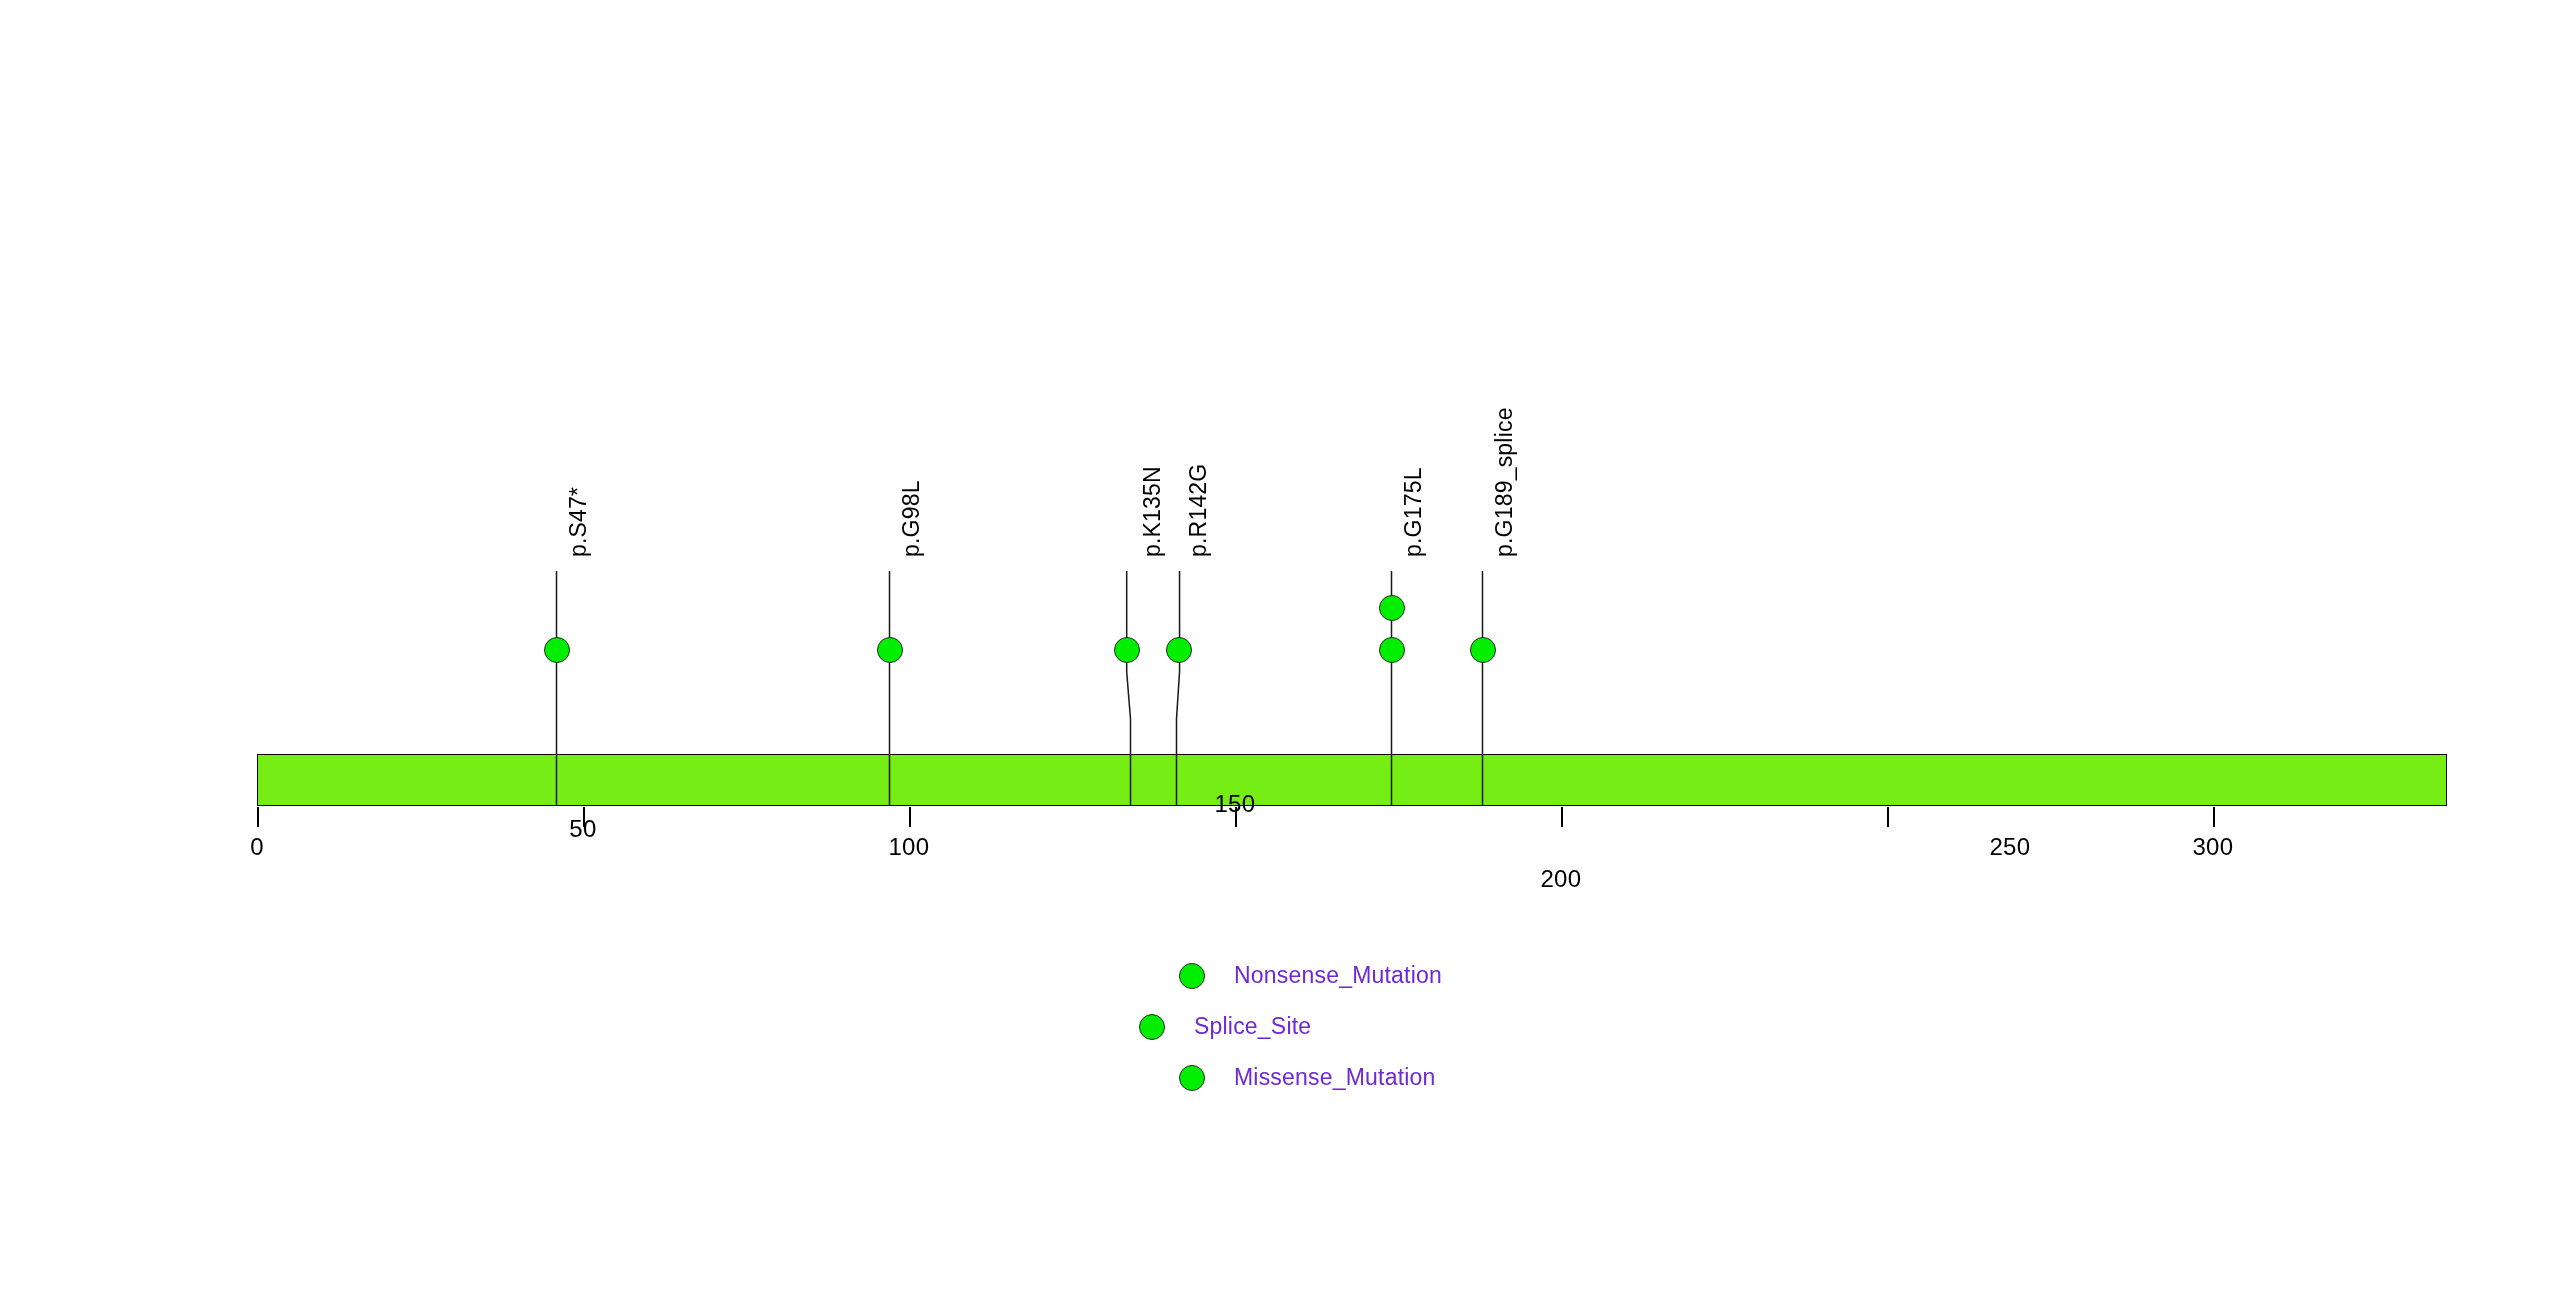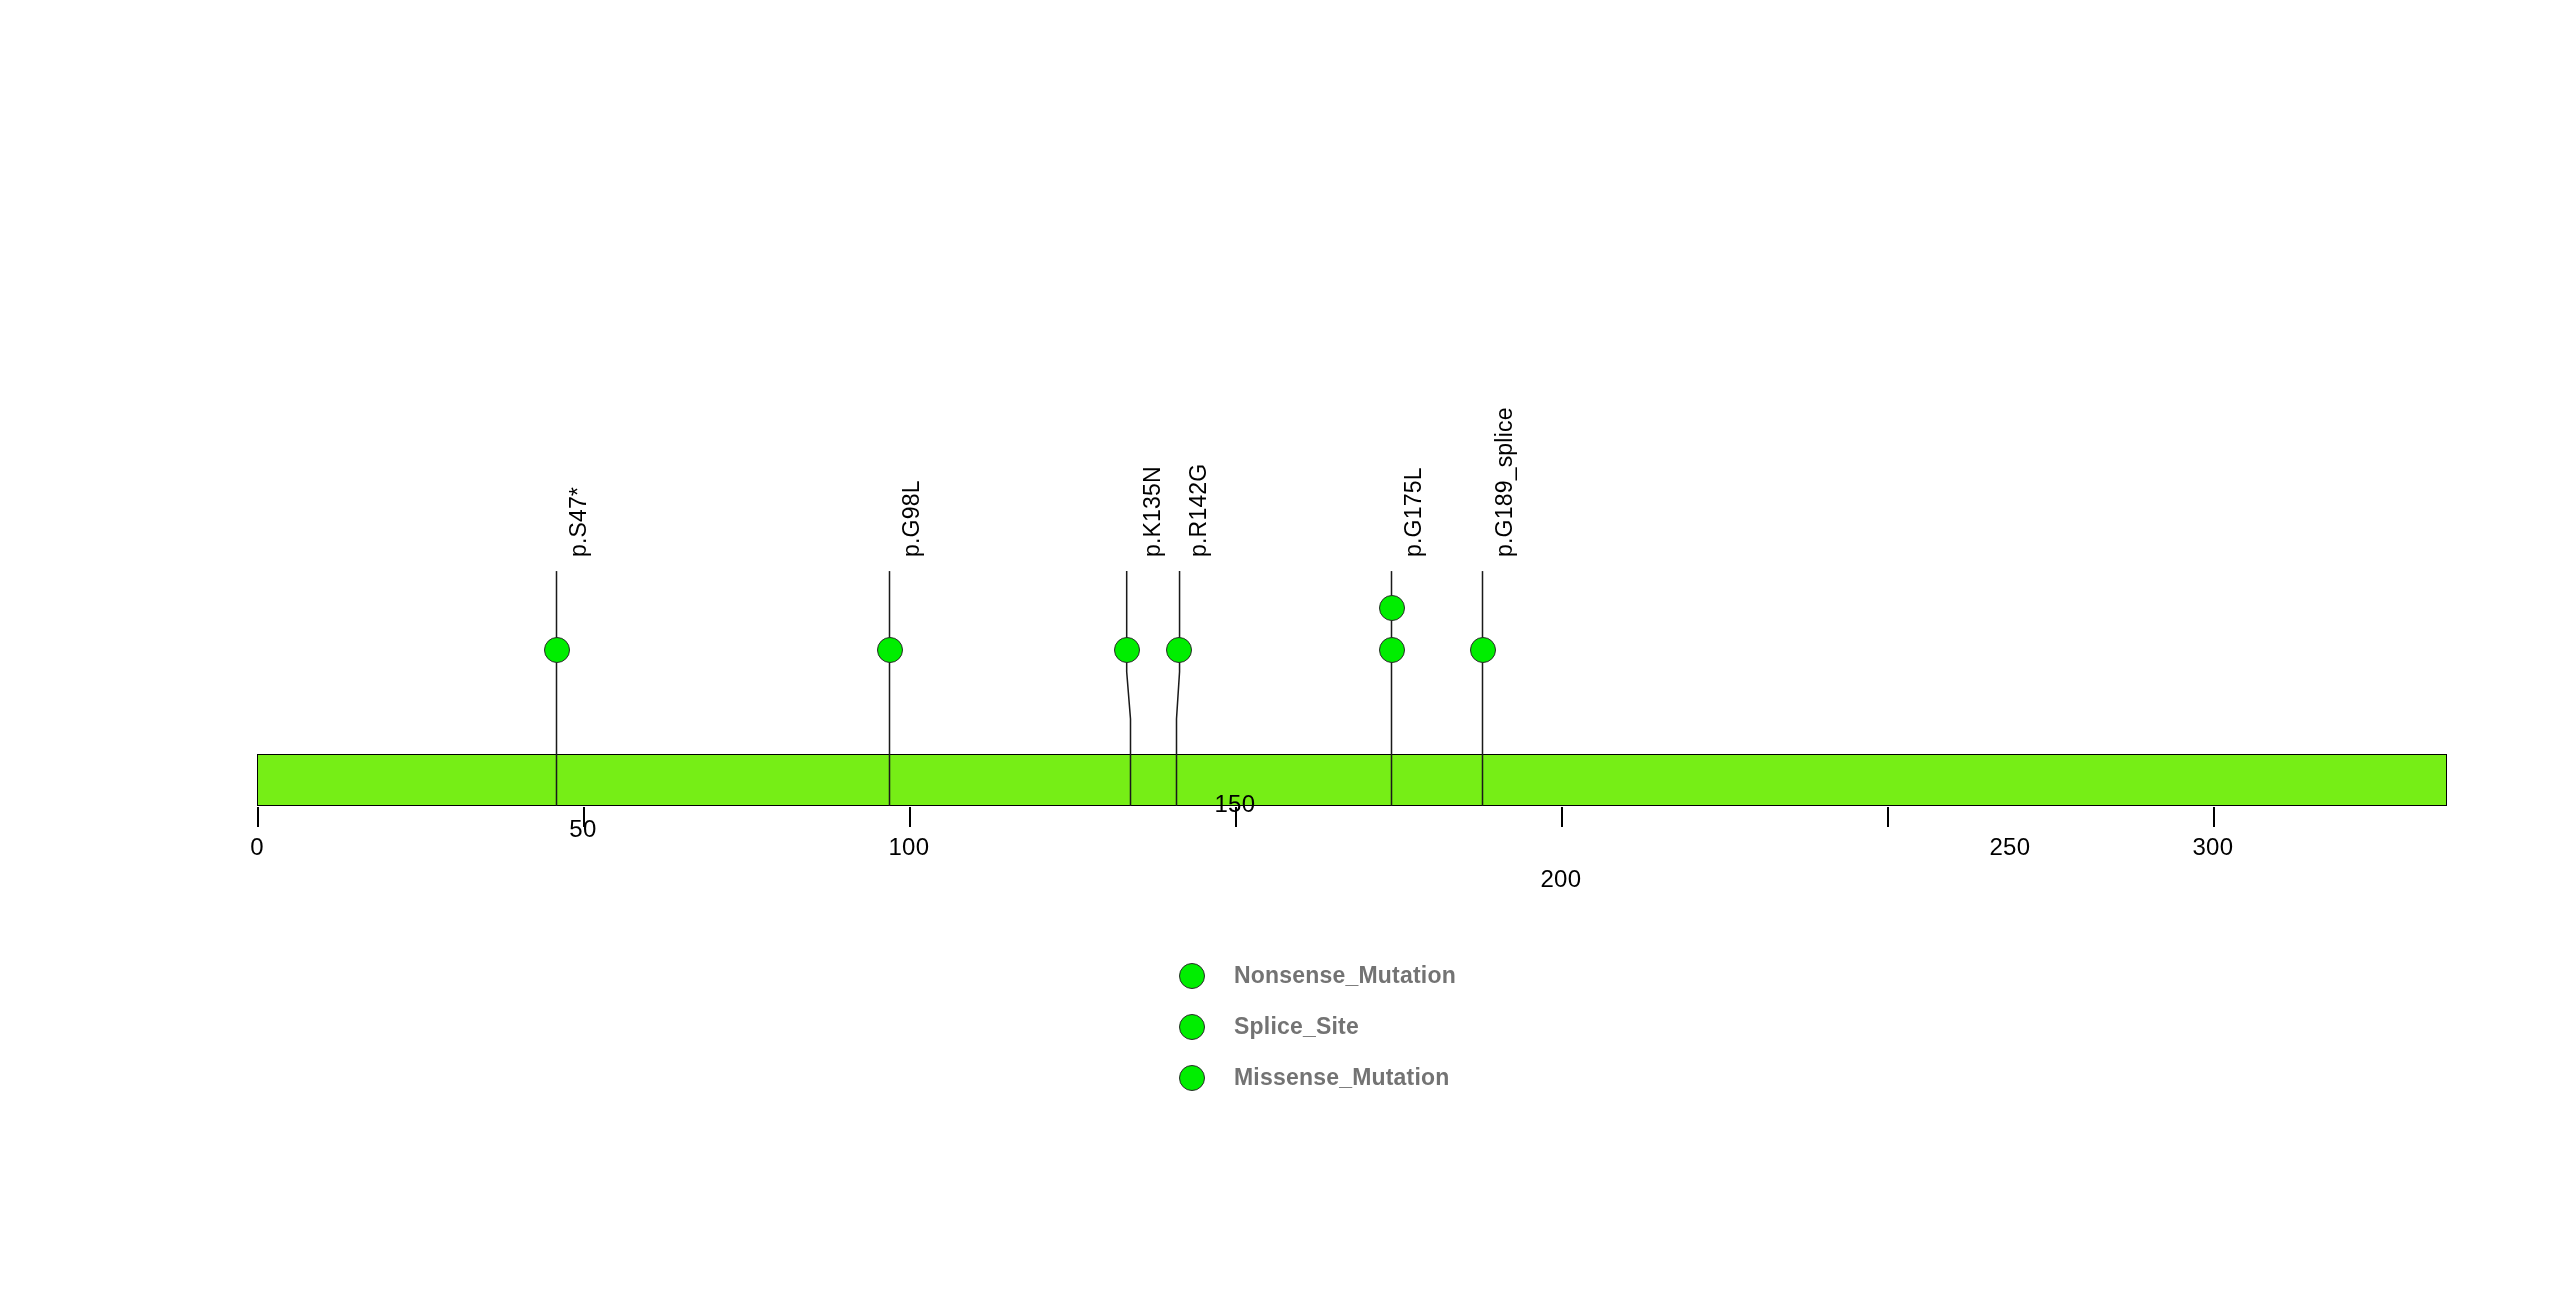--- a/index.html
+++ b/index.html
@@ -80,25 +80,24 @@
   .legend-dot {
     width: 26px;
     height: 26px;
     border-radius: 50%;
     box-sizing: border-box;
     border: 0.8px solid #2a2a2a;
     flex: 0 0 auto;
   }
   .legend-label {
     font-size: 23px;
-    color: #737373;
+    color: #6d28d9;
     white-space: nowrap;
     margin-left: 29px;
     letter-spacing: 0.2px;
-    font-weight: bold;
   }
 </style>
 </head>
 <body>
 
 <div id="stage" style="width: 2576px; height: 1290px; background: rgb(255, 255, 255);">
 
   <div class="protein-bar" style="left: 257px; top: 754px; width: 2190px; height: 52px; background: rgb(118, 238, 22); border-color: rgb(0, 0, 0);"></div>
 
   <div id="lollipop-layer">
@@ -151,21 +150,21 @@
       <div class="axis-tick-label" style="left: 1974px; top: 833px; margin-left: 36px;">250</div>
       <div class="axis-tick" style="left: 2213px; top: 807px; height: 20px;"></div>
       <div class="axis-tick-label" style="left: 2213px; top: 833px;">300</div>
     </div>
 
   <div class="legend" id="legend-layer">
       <div class="legend-row" style="left: 1179px; top: 962px;">
         <span class="legend-dot" style="background: rgb(0, 238, 0);"></span>
         <span class="legend-label">Nonsense_Mutation</span>
       </div>
-      <div class="legend-row" style="left: 1179px; top: 1013px;">
+      <div class="legend-row" style="left: 1139px; top: 1013px;">
         <span class="legend-dot" style="background: rgb(0, 238, 0);"></span>
         <span class="legend-label">Splice_Site</span>
       </div>
       <div class="legend-row" style="left: 1179px; top: 1064px;">
         <span class="legend-dot" style="background: rgb(0, 238, 0);"></span>
         <span class="legend-label">Missense_Mutation</span>
       </div>
     </div>
 
 </div>

